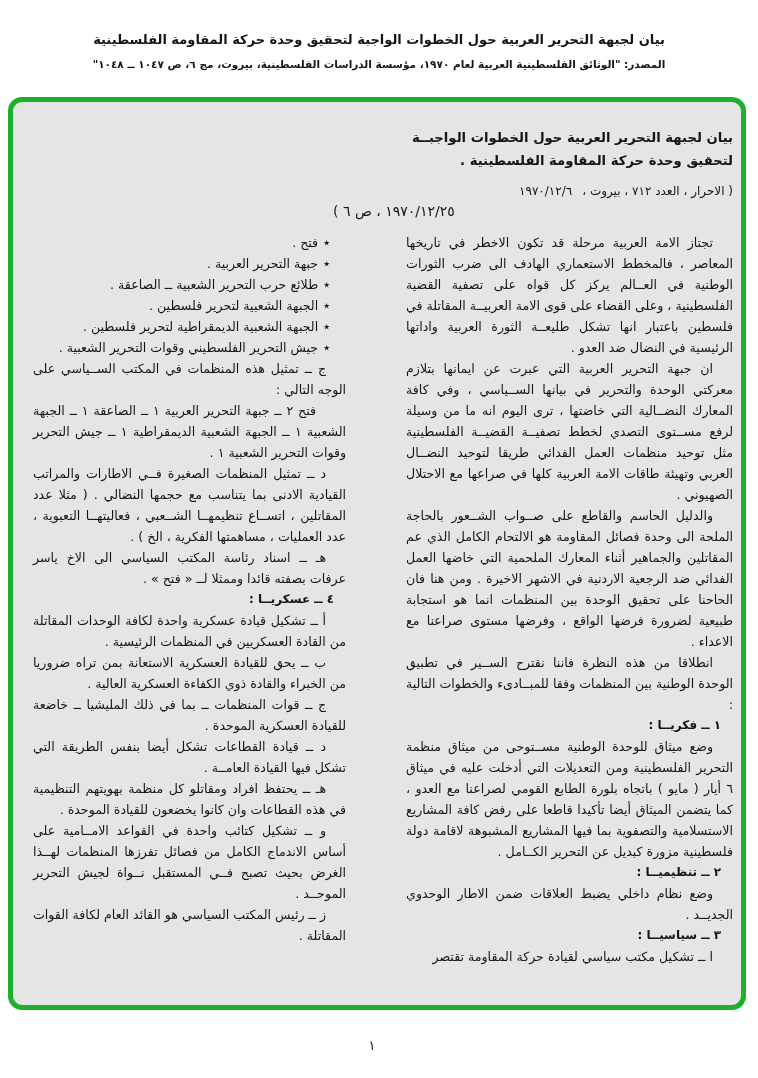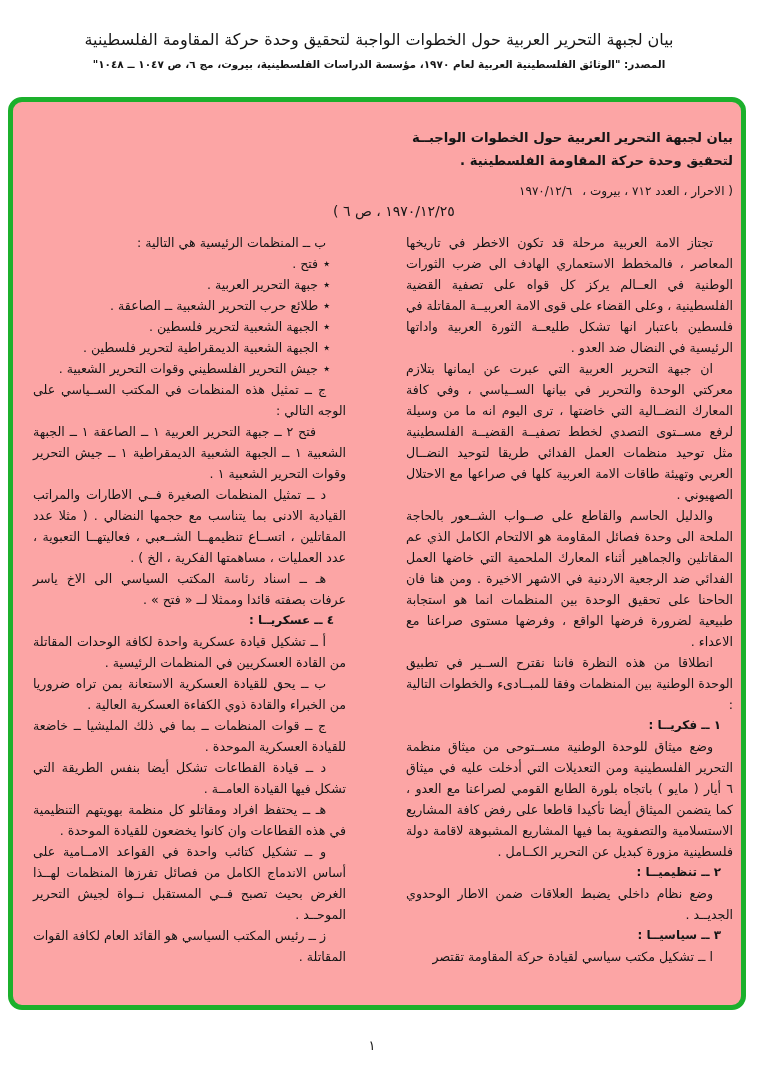--- a/index.html
+++ b/index.html
@@ -3,26 +3,26 @@
 <meta charset="utf-8">
 <style>
   html,body{margin:0;padding:0;background:#ffffff;}
   body{
     width:758px;height:1078px;position:relative;overflow:hidden;
     font-family:"DejaVu Sans",sans-serif;color:#151515;
     -webkit-font-smoothing:antialiased;
   }
   
   .top-header{position:absolute;top:30px;left:0;width:758px;text-align:center;direction:rtl;}
-  .top-title{font-weight:normal;font-size:16px;line-height:20px;}
+  .top-title{font-weight:bold;font-size:13px;line-height:20px;}
   .top-source{font-weight:bold;font-size:10.5px;line-height:16px;margin-top:6px;}
   
   .doc-box{
     position:absolute;left:8px;top:97px;width:728px;height:903px;
-    border:5px solid var(--green,#1cb02c);border-radius:14px;background:#fca5a5;
+    border:5px solid var(--green,#1cb02c);border-radius:14px;background:#e5e5e5;
   }
   .doc-inner{
     position:absolute;inset:0;padding:24px 8px 0 20px;direction:rtl;
   }
   .doc-title{font-weight:bold;font-size:13.2px;line-height:23px;text-align:right;padding-left:4px;}
   .pub-line1{display:flex;direction:rtl;align-items:baseline;font-size:12px;margin-top:9px;line-height:20px;}
   .pub-cite1{margin-left:10px;}
   .pub-line2{direction:rtl;font-size:14px;line-height:20px;padding-left:300px;text-align:left;}
   
   .cols{display:flex;direction:rtl;gap:13px;margin-top:11px;}
@@ -68,21 +68,20 @@
         <p>انطلاقا من هذه النظرة فاننا نقترح الســير في تطبيق الوحدة الوطنية بين المنظمات وفقا للمبــادىء والخطوات التالية :</p>
         <p class="sec">١ ــ فكريــا :</p>
         <p>وضع ميثاق للوحدة الوطنية مســتوحى من ميثاق منظمة التحرير الفلسطينية ومن التعديلات التي أدخلت عليه في ميثاق ٦ أيار ( مايو ) باتجاه بلورة الطابع القومي لصراعنا مع العدو ، كما يتضمن الميثاق أيضا تأكيدا قاطعا على رفض كافة المشاريع الاستسلامية والتصفوية بما فيها المشاريع المشبوهة لاقامة دولة فلسطينية مزورة كبديل عن التحرير الكــامل .</p>
         <p class="sec">٢ ــ تنظيميــا :</p>
         <p>وضع نظام داخلي يضبط العلاقات ضمن الاطار الوحدوي الجديــد .</p>
         <p class="sec">٣ ــ سياسيــا :</p>
         <p>ا ــ تشكيل مكتب سياسي لقيادة حركة المقاومة تقتصر</p>
       </div>
 
       <div class="col col-left">
-        <p>ب ــ المنظمات الرئيسية هي التالية :</p>
         <p class="li"><span class="star">٭</span><span>فتح .</span></p>
         <p class="li"><span class="star">٭</span><span>جبهة التحرير العربية .</span></p>
         <p class="li"><span class="star">٭</span><span>طلائع حرب التحرير الشعبية ــ الصاعقة .</span></p>
         <p class="li"><span class="star">٭</span><span>الجبهة الشعبية لتحرير فلسطين .</span></p>
         <p class="li"><span class="star">٭</span><span>الجبهة الشعبية الديمقراطية لتحرير فلسطين .</span></p>
         <p class="li"><span class="star">٭</span><span>جيش التحرير الفلسطيني وقوات التحرير الشعبية .</span></p>
         <p>ج ــ تمثيل هذه المنظمات في المكتب الســياسي على الوجه التالي :</p>
         <p class="cont">فتح ٢ ــ جبهة التحرير العربية ١ ــ الصاعقة ١ ــ الجبهة الشعبية ١ ــ الجبهة الشعبية الديمقراطية ١ ــ جيش التحرير وقوات التحرير الشعبية ١ .</p>
         <p>د ــ تمثيل المنظمات الصغيرة فــي الاطارات والمراتب القيادية الادنى بما يتناسب مع حجمها النضالي . ( مثلا عدد المقاتلين ، اتســاع تنظيمهــا الشــعبي ، فعاليتهــا التعبوية ، عدد العمليات ، مساهمتها الفكرية ، الخ ) .</p>
         <p>هـ ــ اسناد رئاسة المكتب السياسي الى الاخ ياسر عرفات بصفته قائدا وممثلا لــ « فتح » .</p>

